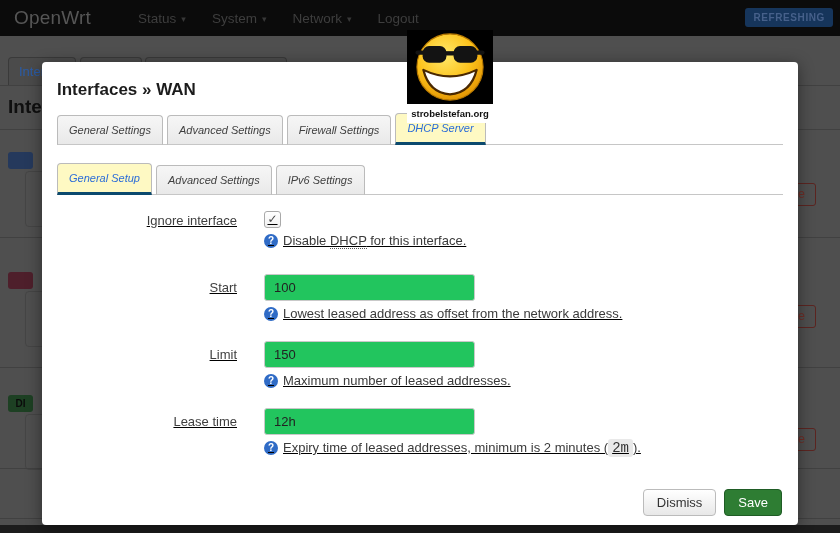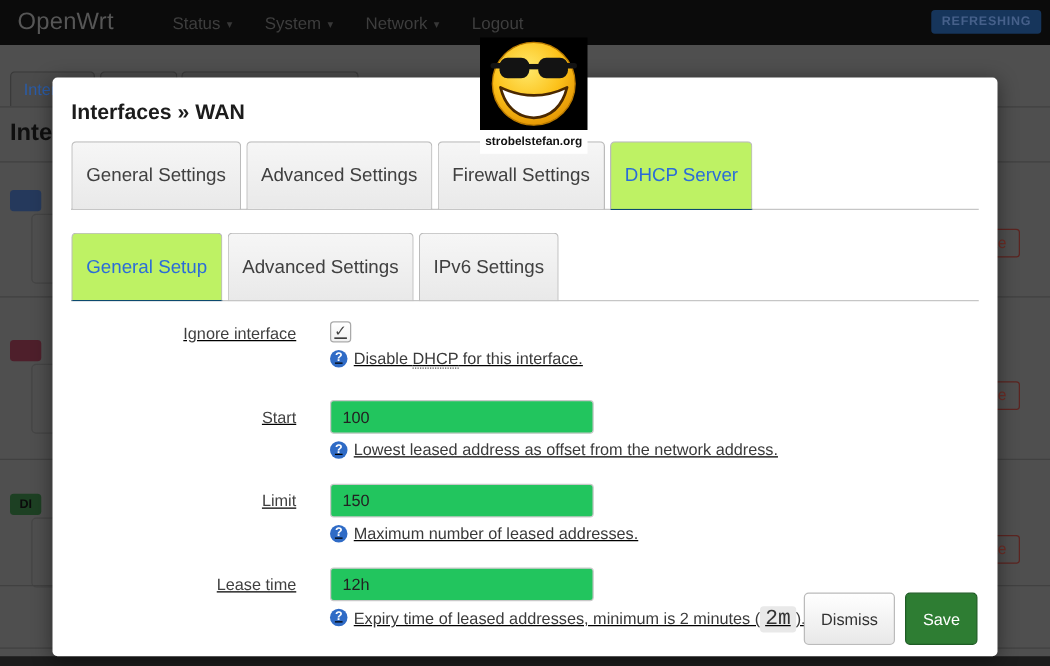--- a/index.html
+++ b/index.html
@@ -20,44 +20,44 @@
   .zone-badge { position:absolute; left:8px; width:25px; height:17px; border-radius:3px; z-index:1; font-size:10px; font-weight:bold; text-align:center; line-height:17px; overflow:hidden; }
   .iface-box { position:absolute; left:25px; width:120px; height:56px; border:1px solid #454545; border-radius:4px; z-index:1; }
   .bg-delete { position:absolute; left:758px; width:58px; height:23px; border:1px solid #5c2521; border-radius:3px; color:#6f2d26; font-size:12.5px; text-align:center; line-height:21px; z-index:1; background:transparent; overflow:hidden; white-space:nowrap; }
   .bottom-strip { position:absolute; left:0; top:525px; width:840px; height:8px; background:#1c1c1c; z-index:1; }
 
   
   .modal { position:absolute; left:42px; top:62px; width:756px; height:463px; background:#fff; border-radius:4px; box-shadow:0 3px 16px rgba(0,0,0,.45); z-index:10; }
   .modal-title { margin:18px 15px 0 15px; font-size:17px; font-weight:bold; color:#1c1c1c; }
 
   ul.tabrow { list-style:none; display:flex; gap:4px; margin:13px 15px 0 15px; border-bottom:1px solid #c6c6c6; align-items:flex-end; }
-  ul.tabrow li { font-size:15px; color:#404040; background:linear-gradient(#f6f6f6,#e9e9e9); border:1px solid #bbb; border-bottom:1px solid #c6c6c6; border-radius:4px 4px 0 0; padding:18px 11px; margin-bottom:-1px; white-space:nowrap; cursor:pointer; }
-  ul.tabrow li.active { background:#bef264; color:#2b6cd8; border-bottom:1px solid #0c4a6e; }
+  ul.tabrow li { font-size:11px; color:#404040; background:linear-gradient(#f6f6f6,#e9e9e9); border:1px solid #bbb; border-bottom:1px solid #c6c6c6; border-radius:4px 4px 0 0; padding:8px 11px; margin-bottom:-1px; white-space:nowrap; cursor:pointer;font-style:italic; }
+  ul.tabrow li.active { background:#fef9c3; color:#2b6cd8; border-bottom:3px solid #0c4a6e; }
   ul.subtabrow { margin-top:18px; }
 
   .form { margin:16px 0 0 15px; }
   .field { display:grid; grid-template-columns:180px 211px auto; column-gap:27px; margin-bottom:20px;text-decoration:underline; }
   .field .flabel { grid-column:1; text-align:right; font-size:13px; color:#3f3f3f; padding-top:6px; white-space:nowrap; }
   .field.checkbox-row .flabel { padding-top:2px; }
   .field .fwidget { grid-column:2 / span 2; }
   .field .fhelp { grid-column:2 / span 2; margin-top:5px; font-size:13px; color:#3a3a3a; display:flex; align-items:flex-start; white-space:nowrap; }
   .field.checkbox-row { margin-bottom:26px; }
   .field input[type=text] { width:211px; height:27px; border:1px solid #c9c9c9; border-radius:3px; padding:0 9px; font-size:13px; color:#222; font-family:inherit; background:#22c55e; }
   .checkbox { width:17px; height:17px; border:1px solid #a9a9a9; border-radius:3px; background:linear-gradient(#fff,#f1f1f1); text-align:center; line-height:15px; font-size:12px; font-weight:bold; color:#444; cursor:pointer; }
   .help-icon { flex:0 0 auto; width:14px; height:14px; border-radius:50%; background:#2f6bc6; color:#fff; font-size:10px; font-weight:bold; text-align:center; line-height:14px; margin:1px 5px 0 0; }
   .abbr { border-bottom:1px dotted #555; cursor:help; }
-  .code { font-family:"Liberation Mono","DejaVu Sans Mono",monospace; font-size:17px; background:#e9e9e9; border-radius:3px; padding:1px 4px; color:#333; }
+  .code { font-family:"Liberation Mono","DejaVu Sans Mono",monospace; font-size:14px; background:#e9e9e9; border-radius:3px; padding:1px 4px; color:#333; }
 
   .modal-actions { position:absolute; right:16px; bottom:9px; display:flex; gap:8px; }
-  .btn { font-size:13px; height:42px; padding:0 13px; border-radius:4px; cursor:pointer; font-family:inherit; }
+  .btn { font-size:13px; height:27px; padding:0 13px; border-radius:4px; cursor:pointer; font-family:inherit; }
   .btn-dismiss { background:linear-gradient(#fff,#e8e8e8); border:1px solid #bbb; color:#333; }
   .btn-save { background:#2e7d33; border:1px solid #1f5c25; color:#fff; }
 
   
-  .sticker { position:absolute; left:384px; top:30px; width:86px; height:93px; z-index:30; }
+  .sticker { position:absolute; left:407px; top:30px; width:86px; height:93px; z-index:30; }
   .sticker .pic { width:86px; height:74px; background:#000; display:flex; align-items:center; justify-content:center; }
   .sticker .caption { width:86px; height:19px; background:#fff; color:#111; font-size:9.5px; font-weight:bold; text-align:center; line-height:19px; }
 </style>
 </head>
 <body>
 
 <div class="screen">
 
   <div class="navbar">
     <span class="brand">OpenWrt</span>

